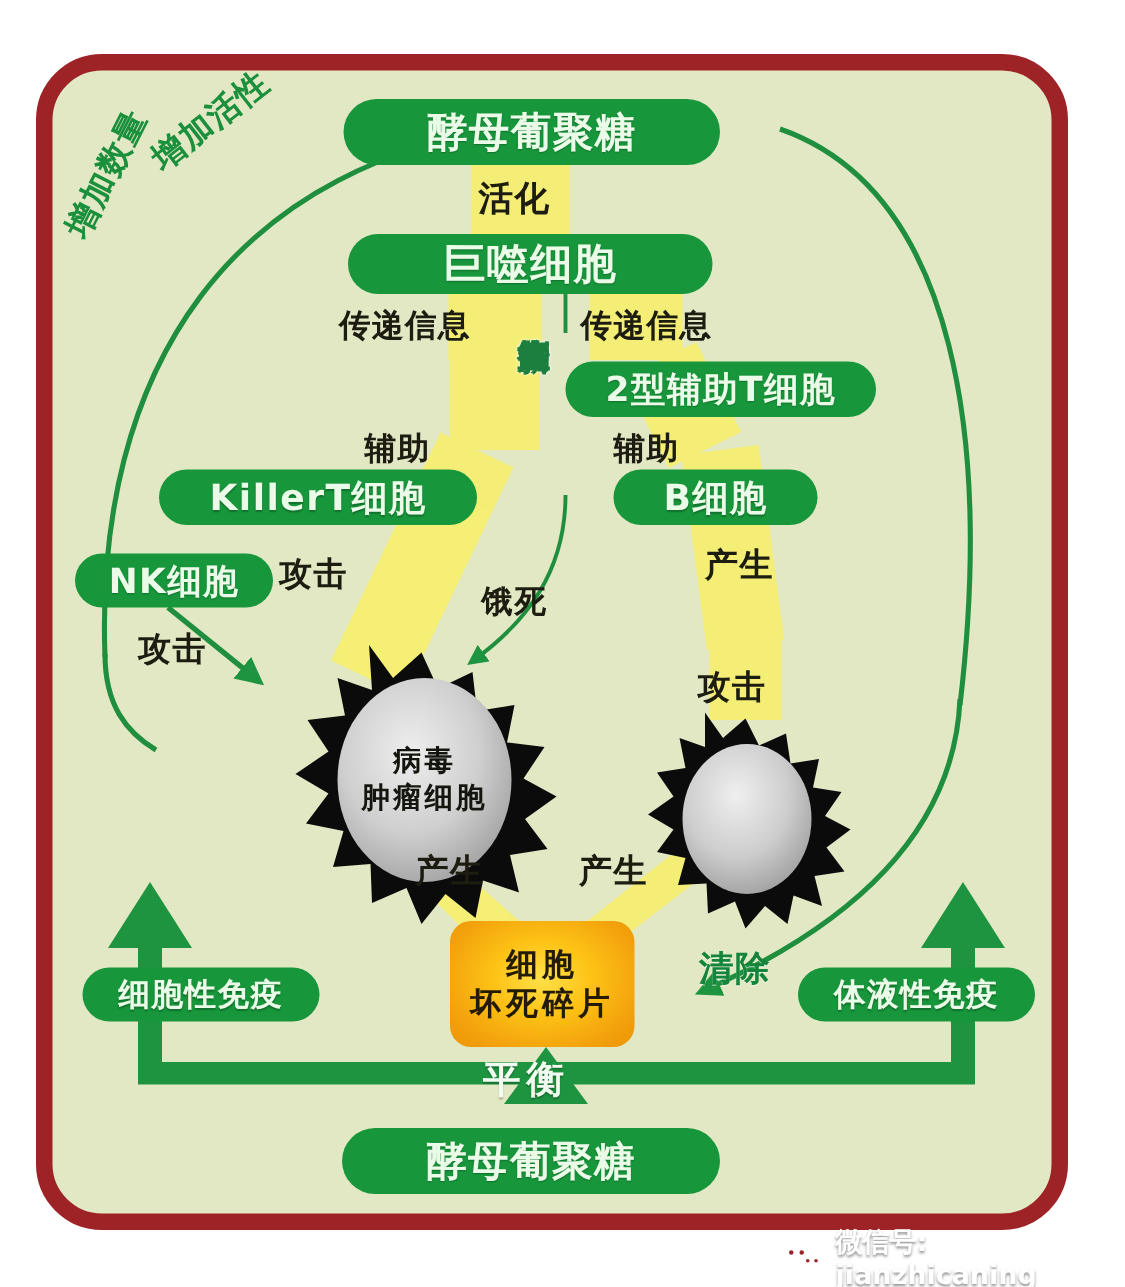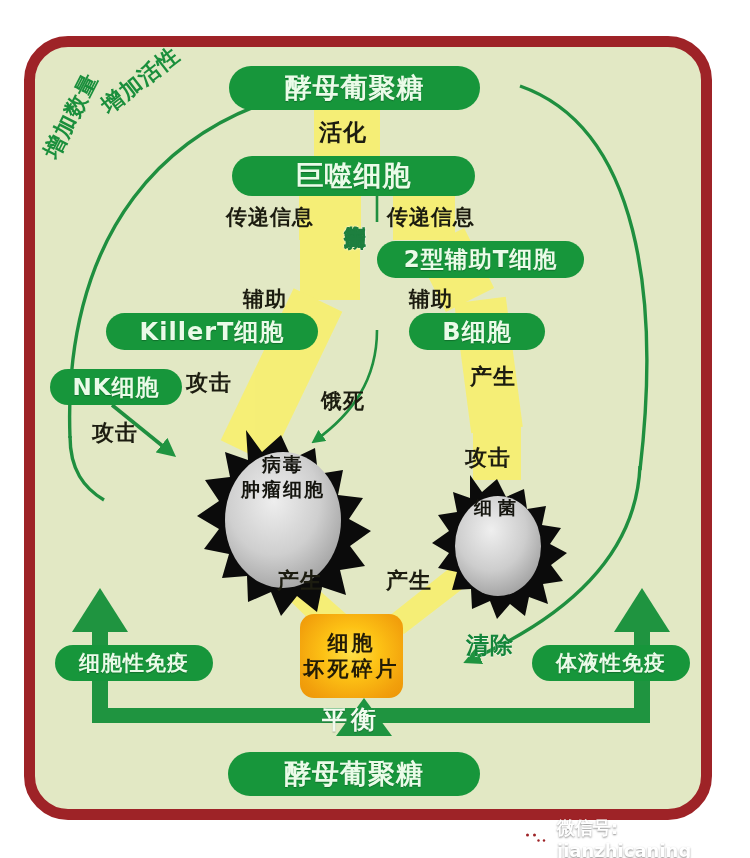--- a/index.html
+++ b/index.html
@@ -111,21 +111,21 @@
   .cell {
     position: absolute;
   }
   .cell .cap {
     position: absolute;
     left: 0; top: 0;
     width: 100%; height: 100%;
     display: flex;
     flex-direction: column;
     align-items: center;
-    justify-content: flex-start;
+    justify-content: center;
     color: #15150f;
     font-weight: bold;
     letter-spacing: 2px;
     pointer-events: none;
   }
   .cell .cap div { line-height: 1.3; }
   
   #watermark {
     position: absolute;
     display: flex;
@@ -248,37 +248,32 @@
 
   <div class="pill" style="left:50px; top:369px; width:132px; height:36px; font-size:23px;">NK细胞</div>
 
 
   <div class="pill" style="left:55px; top:645px; width:158px; height:36px; font-size:21px;">细胞性免疫</div>
 
   <div class="pill" style="left:532px; top:645px; width:158px; height:36px; font-size:21px;">体液性免疫</div>
 
   <div class="pill" style="left:228px; top:752px; width:252px; height:44px; font-size:27px;">酵母葡聚糖</div>
 
-  <div id="debris" style="left:300px; top:614px; width:103px; height:84px; font-size:21px;">
+  <div id="debris" style="left:300px; top:614px; width:123px; height:84px; font-size:21px;">
     <div>细胞</div>
     <div>坏死碎片</div>
   </div>
 
   <div class="cell" style="left:225px; top:452px; width:116px; height:136px;">
     <div class="cap" style="font-size:19px;">
       <div>病毒</div>
       <div>肿瘤细胞</div>
     </div>
   </div>
 
-  <div class="cell" style="left:455px; top:496px; width:86px; height:100px;">
-    <div class="cap" style="font-size:18px; letter-spacing:6px;">
-      <div>细菌</div>
-    </div>
-  </div>
 
   <div class="lbl" style="left:319px; top:117px; font-size:23px;text-align:right;">活化</div>
 
   <div class="lbl" style="left:226px; top:203px; font-size:21px;">传递信息</div>
 
   <div class="lbl" style="left:387px; top:203px; font-size:21px;">传递信息</div>
 
   <div class="lbl" style="left:243px; top:285px; font-size:21px;">辅助</div>
 
   <div class="lbl" style="left:409px; top:285px; font-size:21px;">辅助</div>

